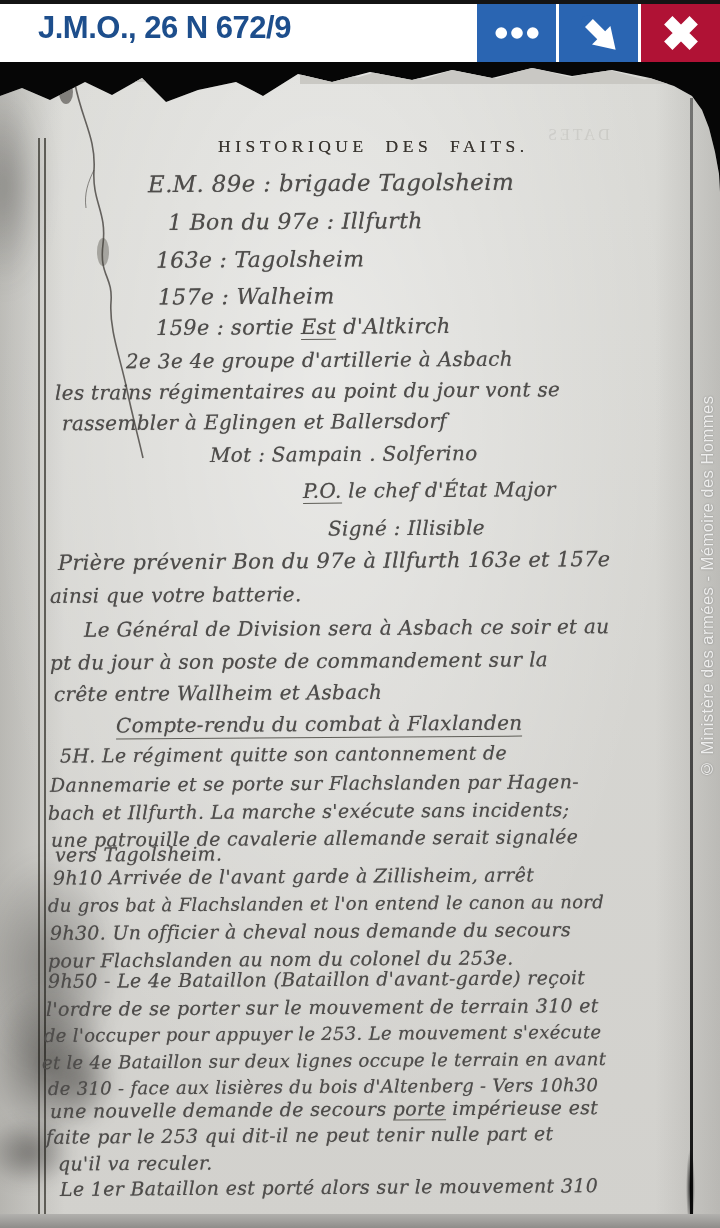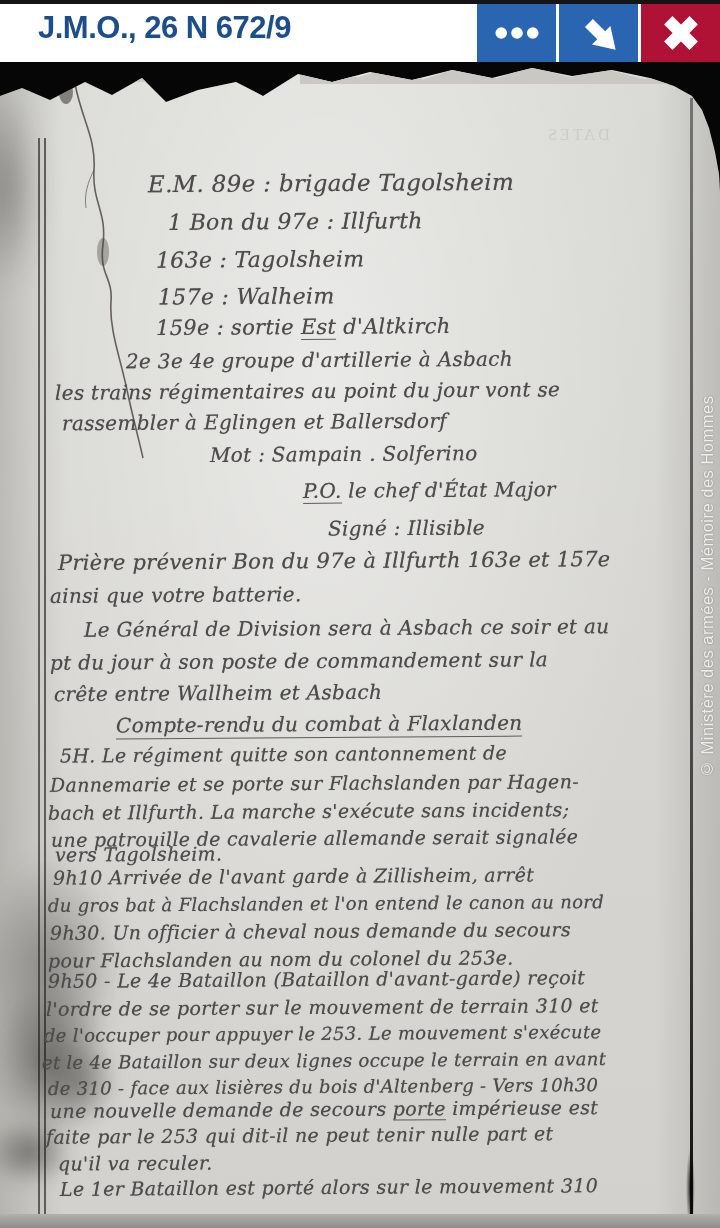--- a/index.html
+++ b/index.html
@@ -113,20 +113,21 @@
         <ellipse cx="66" cy="30" rx="7" ry="12" fill="rgba(40,36,32,.5)"></ellipse>
         <ellipse cx="103" cy="190" rx="6" ry="14" fill="rgba(60,56,50,.35)"></ellipse>
       </svg>
       <div class="marginline ml1"></div>
       <div class="marginline ml2"></div>
       <div class="smudge sm1"></div>
       <div class="smudge sm2"></div>
       <div class="smudge sm3"></div>
       <div class="smudge sm4"></div>
       <div class="smudge sm5"></div>
+      <div class="printedheader">HISTORIQUE DES FAITS.</div>
       <div class="ghost">DATES</div>
       <div class="crease"></div>
       <div class="creaseblob"></div>
       <div class="bottomband"></div>
     </div>
     <div class="manuscript">
         <div class="hand" style="left: 148px; top: 108px; font-size: 23px;">E.M. 89e : brigade Tagolsheim</div>
         <div class="hand" style="left: 168px; top: 147px; font-size: 22px;">1 Bon du 97e : Illfurth</div>
         <div class="hand" style="left: 156px; top: 185px; font-size: 22px;">163e : Tagolsheim</div>
         <div class="hand" style="left: 158px; top: 222px; font-size: 22px;">157e : Walheim</div>

